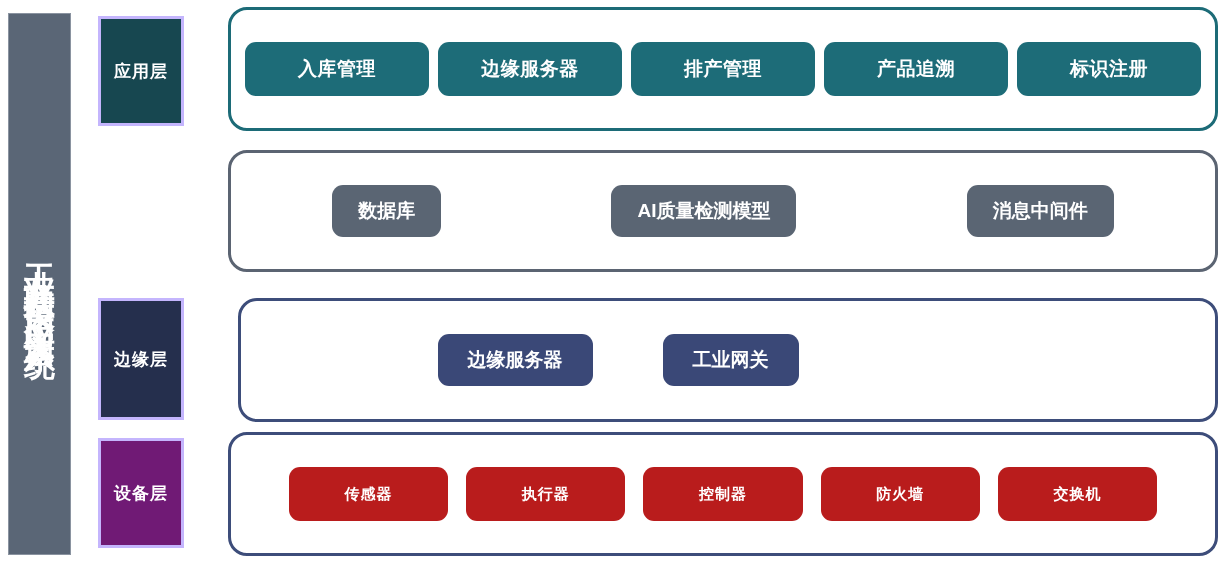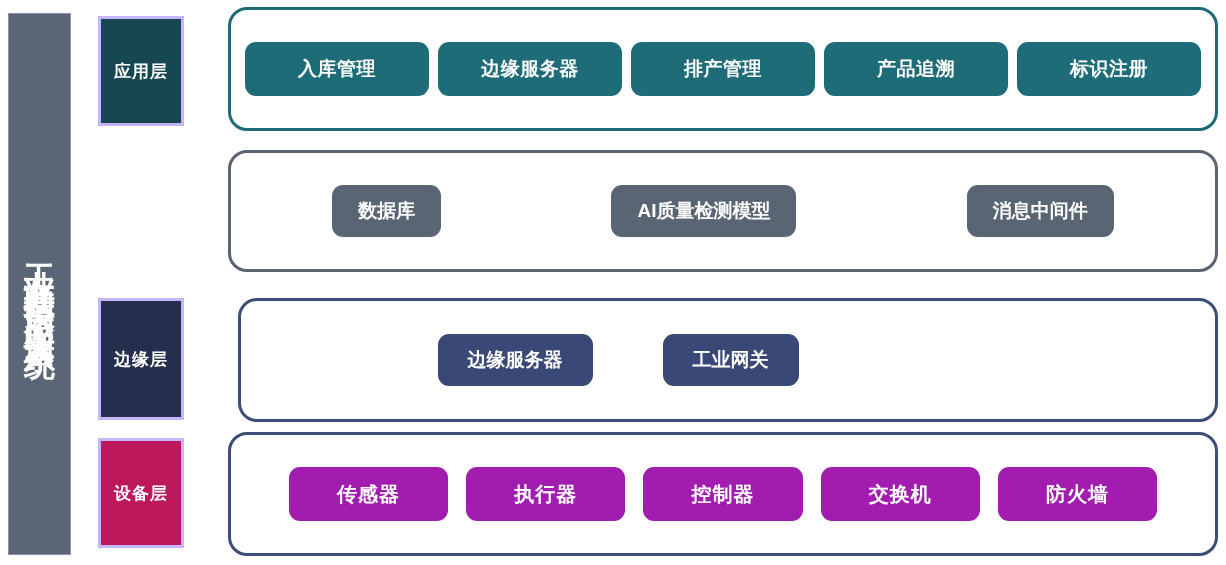--- a/index.html
+++ b/index.html
@@ -167,36 +167,36 @@
     background: #3a4877;
     height: 52px;
     font-size: 19px;
     padding: 0 30px;
   }
 
   
   #row-device { top: 432px; height: 124px; }
   #label-device {
     top: 6px; height: 110px;
-    background: #be185d;
+    background: #701a75;
   }
   #panel-device {
     top: 0px; height: 124px;
     border-color: #3d4d7a;
   }
   #panel-device .chips {
     justify-content: space-between;
     padding: 0 58px;
     gap: 18px;
   }
   #panel-device .chip {
-    background: #a21caf;
+    background: #b91c1c;
     height: 54px;
     flex: 1 1 0;
-    font-size: 20px;
+    font-size: 15px;
     letter-spacing: 1px;
   }
 </style>
 </head>
 <body>
 
 <div id="diagram">
 
   <div id="system-title-bar">
     <div id="system-title-text">工业互联网技术应用实训系统</div>
@@ -241,19 +241,19 @@
 
   <div class="layer-row" id="row-device">
     <div class="layer-label" id="label-device">
       <span>设备层</span>
     </div>
     <div class="layer-panel" id="panel-device">
       <div class="chips">
         <div class="chip">传感器</div>
         <div class="chip">执行器</div>
         <div class="chip">控制器</div>
+        <div class="chip">防火墙</div>
         <div class="chip">交换机</div>
-        <div class="chip">防火墙</div>
       </div>
     </div>
   </div>
 
 </div>
 
 </body></html>

